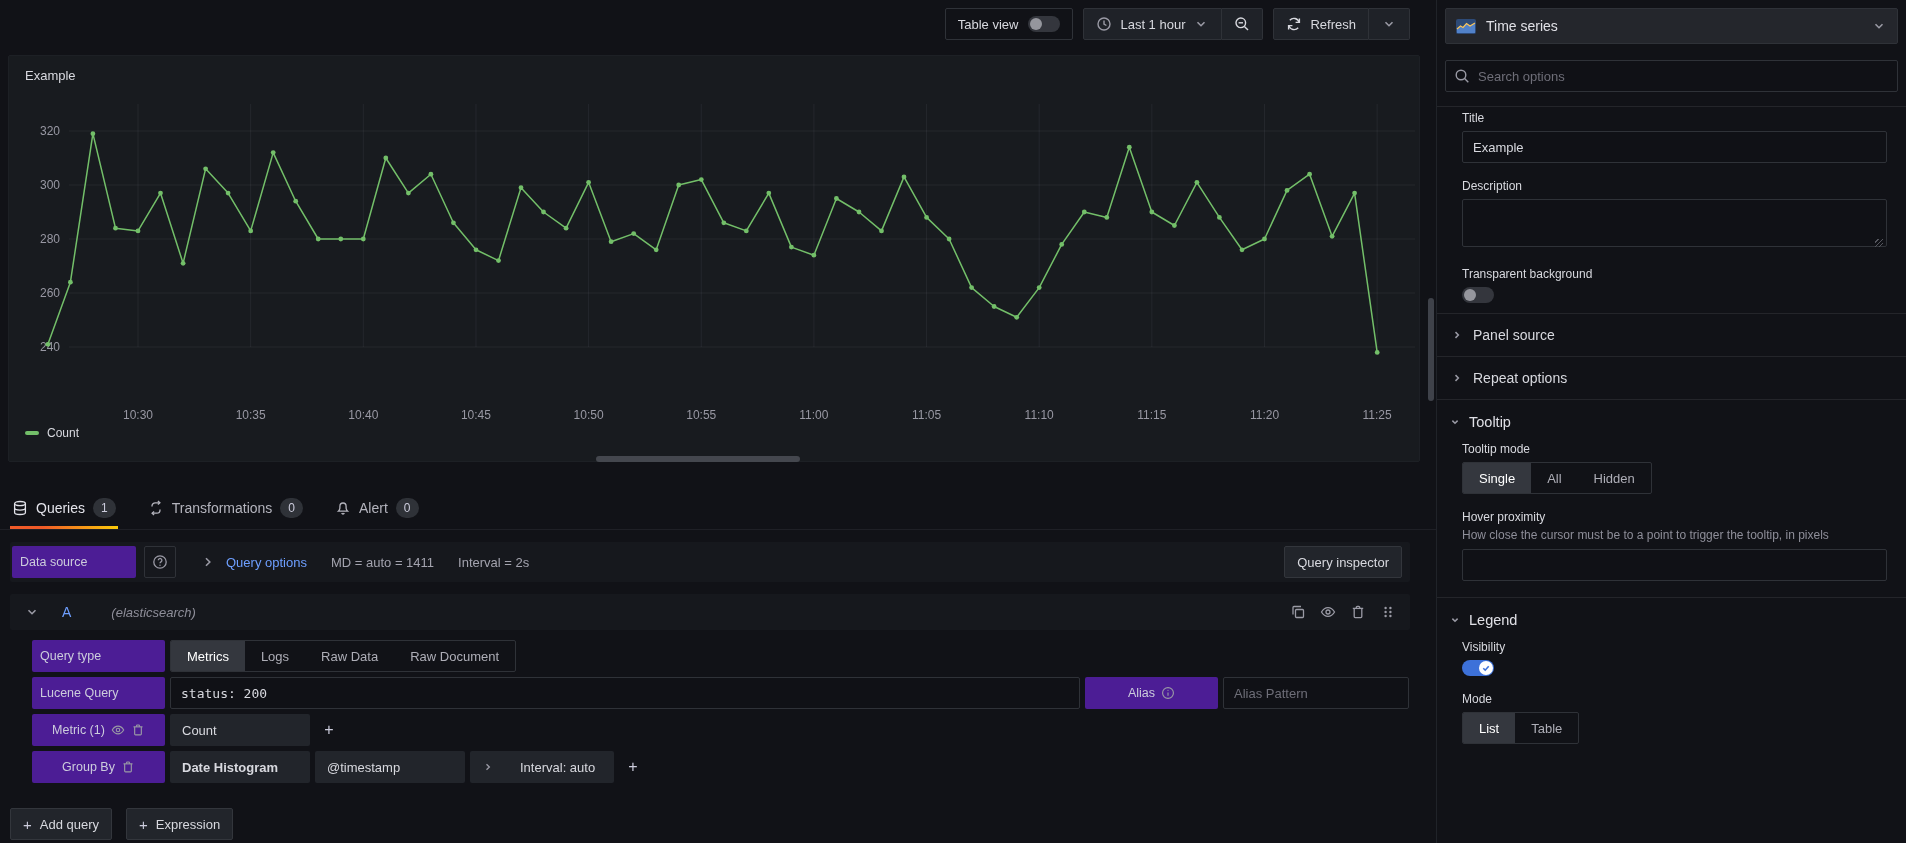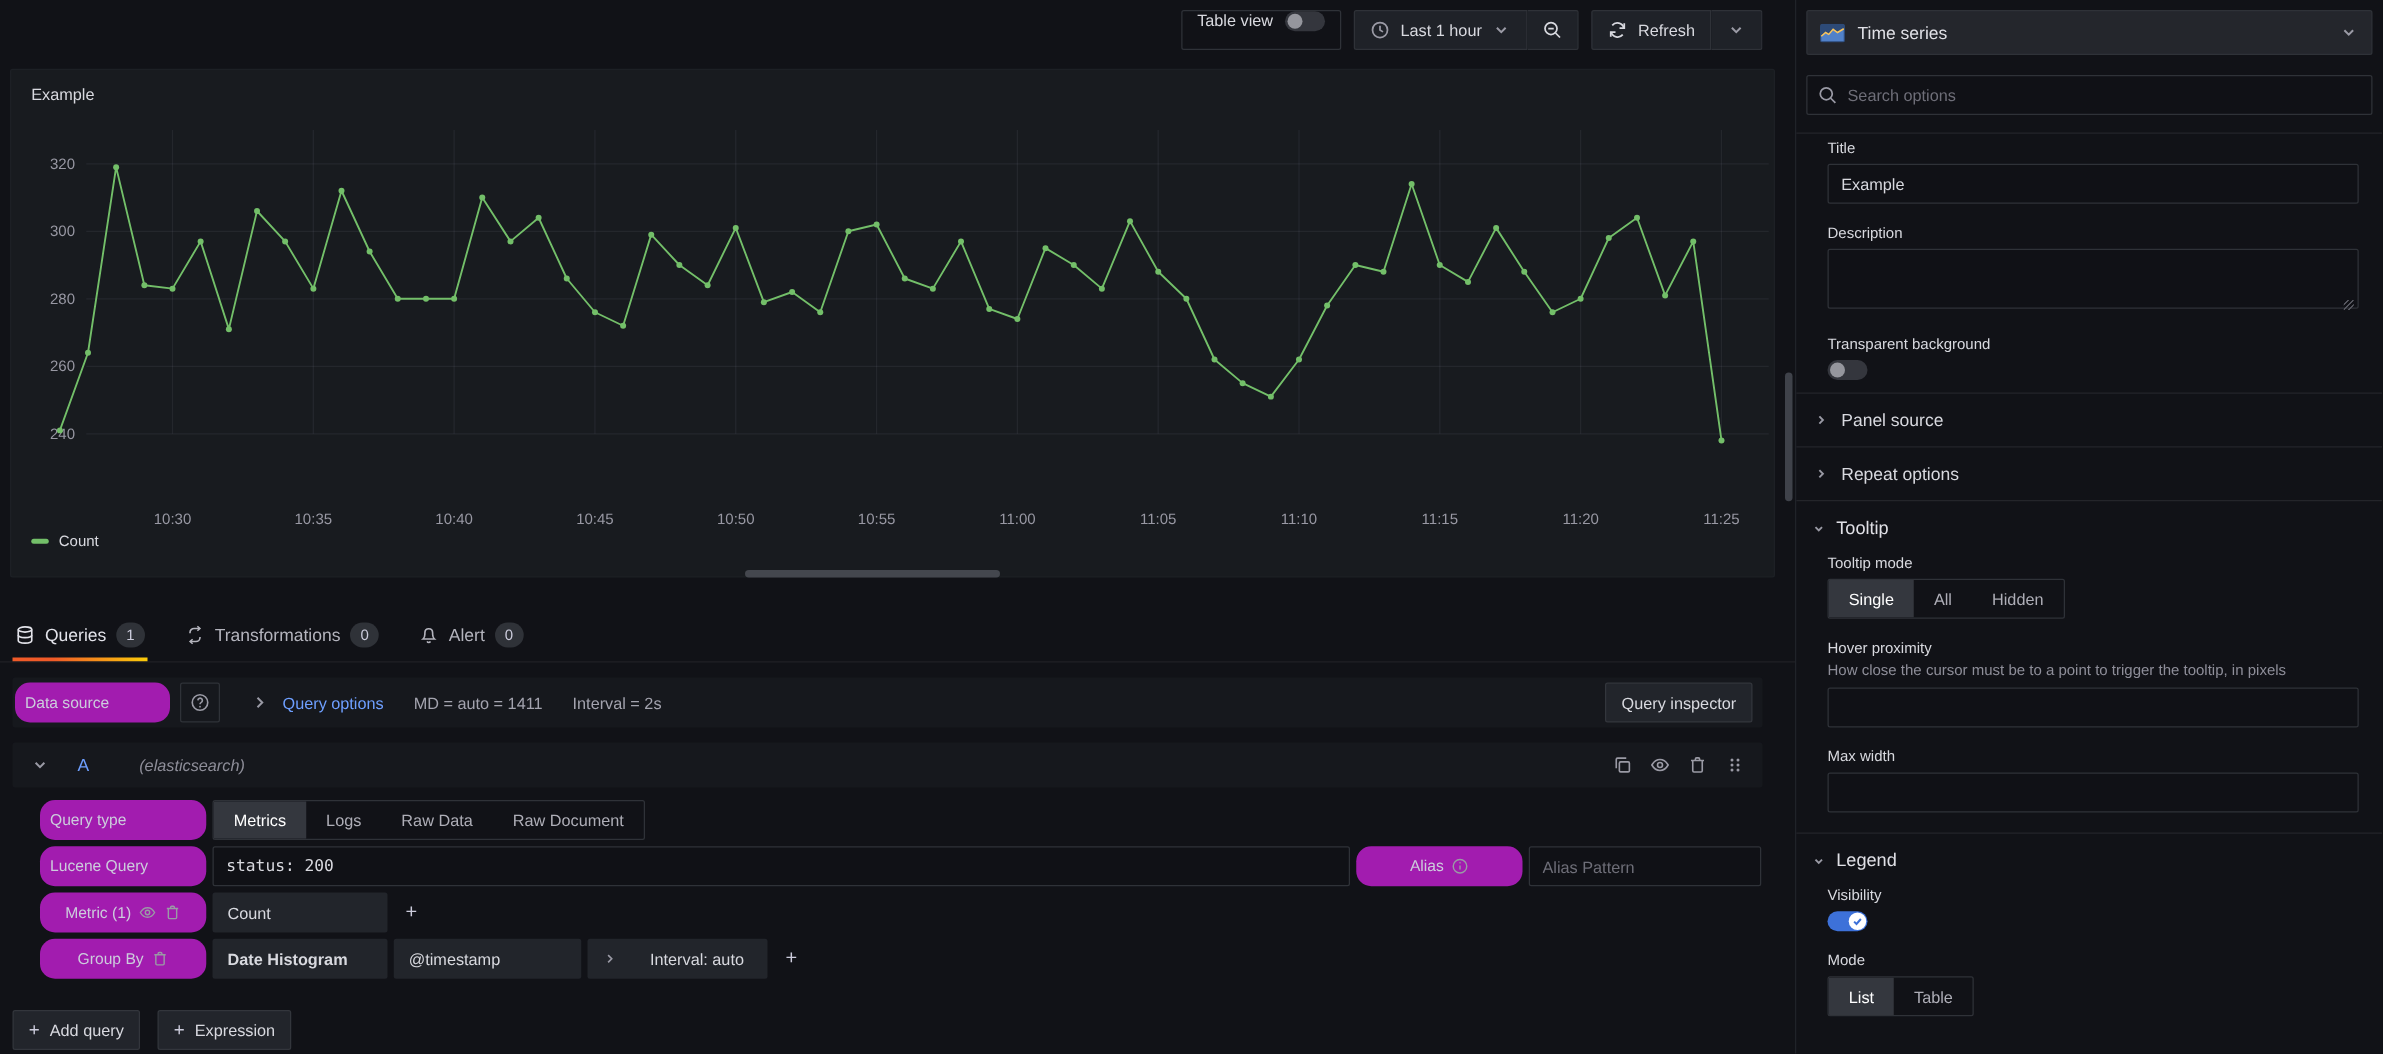--- a/index.html
+++ b/index.html
@@ -6,21 +6,21 @@
   html,body { width:1906px; height:843px; overflow:hidden; background:#111217;
     font-family:"Liberation Sans", sans-serif; color:#ccccdc; }
   .app { display:flex; width:1906px; height:843px; position:relative; }
 
   
   .main { width:1436px; position:relative; flex:none; }
 
   .toolbar { height:48px; display:flex; align-items:center; justify-content:flex-end;
     padding:8px 26px 8px 0; gap:10px; }
   .tb-group { display:flex; height:32px; }
-  .tb-box { display:flex; align-items:flex-start; gap:10px; height:32px; padding:0 12px;
+  .tb-box { display:flex; align-items:center; gap:10px; height:32px; padding:0 12px;
     background:#111217; border:1px solid #2f3238; border-radius:2px; font-size:13px; color:#d8d9df; }
   .tb-btn { display:flex; align-items:center; gap:8px; height:32px; padding:0 12px;
     background:#1f2228; border:1px solid #2f3238; border-radius:0; font-size:13px; font-weight:500;
     color:#d8d9df; cursor:pointer; }
   .tb-group .tb-btn:first-child { border-radius:2px 0 0 2px; }
   .tb-group .tb-btn:last-child { border-radius:0 2px 2px 0; border-left-width:0; }
   .icon { width:16px; height:16px; flex:none; display:inline-block; }
   .icon svg { width:100%; height:100%; display:block; }
   .ic-grey { color:#9a9aa5; }
 
@@ -54,21 +54,21 @@
   .tab.active { color:#e3e3ea; }
   .tab.active::after { content:''; position:absolute; left:0; right:0; bottom:0; height:3px;
     background:linear-gradient(90deg,#f05a28 30%,#fbca0a 99%); }
   .badge { min-width:22px; height:20px; padding:0 8px; border-radius:10px; background:#2f3238;
     font-size:12px; color:#ccccdc; display:flex; align-items:center; justify-content:center; }
 
   
   .editor { padding:6px 26px 0 10px; }
   .ds-row { margin-top:6px; height:40px; background:#16181d; border-radius:2px;
     display:flex; align-items:center; padding:0 8px 0 0; gap:8px; }
-  .lbl-cell { height:32px; background:#a21caf; border-radius:12px; display:flex; align-items:center;
+  .lbl-cell { height:32px; background:#4c1d95; border-radius:2px; display:flex; align-items:center;
     padding:0 8px; font-size:12.5px; font-weight:500; color:#ccccdc; flex:none; }
   .ds-row .lbl-cell { width:124px; }
   .ds-picker { width:246px; height:32px; background:#101116; border:1px solid #2f3238; border-radius:2px;
     display:flex; align-items:center; gap:8px; padding:0 8px; font-size:13px; color:#d8d9df; cursor:pointer; }
   .ds-picker .caret { margin-left:auto; }
   .sq-btn { width:32px; height:32px; background:transparent; border:1px solid #2f3238; border-radius:2px;
     display:flex; align-items:center; justify-content:center; color:#9a9aa5; cursor:pointer; }
   .qo-wrap { display:flex; align-items:center; gap:10px; margin-left:16px; font-size:13px; }
   .qo-link { color:#6e9fff; font-weight:500; cursor:pointer; }
   .qo-stat { color:#a3a3ae; margin-left:14px; }
@@ -577,24 +577,20 @@
           <div class="radio-opt active">Single</div>
           <div class="radio-opt">All</div>
           <div class="radio-opt">Hidden</div>
         </div>
       </div>
       <div class="field">
         <label>Hover proximity</label>
         <div class="field-desc">How close the cursor must be to a point to trigger the tooltip, in pixels</div>
         <input class="text-input" style="">
       </div>
-      <div class="field">
-        <label>Max width</label>
-        <input class="text-input" style="">
-      </div>
     </div>
     <div class="sb-divider" style="margin-top:4px;"></div>
 
     <div class="sec-head">
       <span class="icon ic-grey" style="width:12px;height:12px;">
         <svg viewBox="0 0 16 16" fill="none" stroke="currentColor" stroke-width="2">
             <path d="M4.5 6.2 8 9.7l3.5-3.5"></path>
           </svg>
       </span>
       <span class="label">Legend</span>

